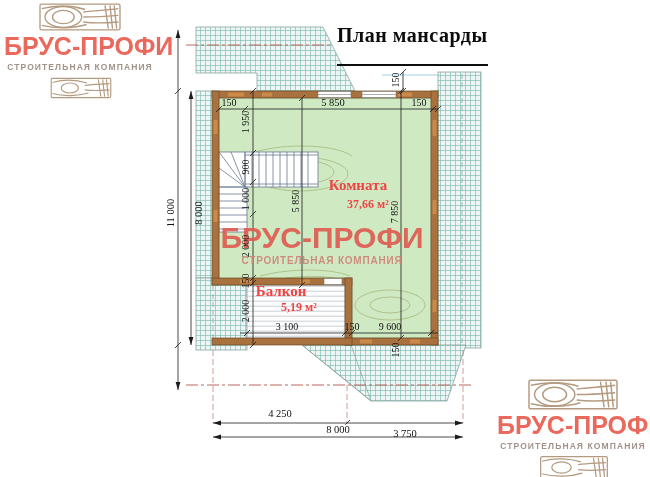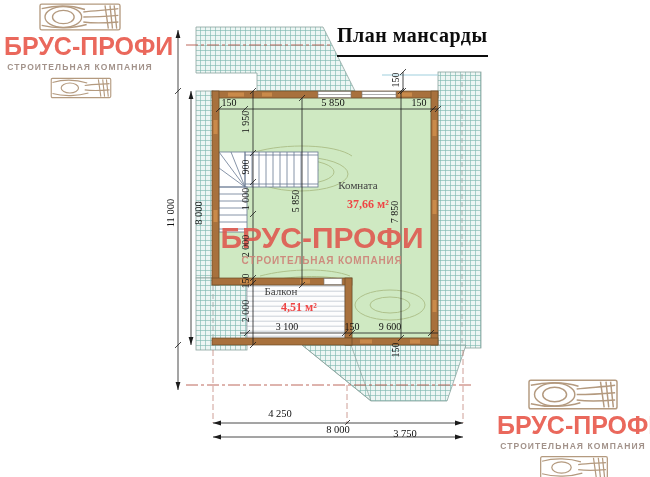--- a/index.html
+++ b/index.html
@@ -12,33 +12,33 @@
   .logo-name{font-family:"Liberation Sans",sans-serif;font-weight:700;font-size:25px;
              color:#ea685c;letter-spacing:0;line-height:1;white-space:nowrap;}
   .logo-tag{font-family:"Liberation Sans",sans-serif;font-weight:700;font-size:8.5px;
             color:#a2928a;letter-spacing:1.1px;margin-top:3px;white-space:nowrap;}
   .wood{display:block;margin:0 auto 2px auto;}
   .wood2{margin-top:4px;margin-left:46px;}
   .logo-br .wood2{margin-left:40px;}
 
   
   .title{position:absolute;left:337px;top:24px;font-size:20px;font-weight:700;color:#0d0d0d;
-         border-bottom:2px solid #0d0d0d;padding-bottom:8px;letter-spacing:.5px;white-space:nowrap;}
+         border-bottom:2px solid #0d0d0d;padding-bottom:17px;letter-spacing:.5px;white-space:nowrap;}
 
   
   .watermark{position:absolute;left:322px;top:244px;transform:translate(-50%,-50%);
              text-align:center;opacity:.9;pointer-events:none;}
   .wm-name{font-family:"Liberation Sans",sans-serif;font-weight:700;font-size:30px;
            color:#df5a50;line-height:1;white-space:nowrap;}
   .wm-tag{font-family:"Liberation Sans",sans-serif;font-weight:700;font-size:10px;
           color:#cd8277;letter-spacing:.8px;margin-top:2px;white-space:nowrap;}
 
   
-  .room-label{position:absolute;transform:translate(-50%,-50%);font-weight:400;color:#404040;
-              font-size:11px;white-space:nowrap;}
+  .room-label{position:absolute;transform:translate(-50%,-50%);font-weight:700;color:#ef4444;
+              font-size:15px;white-space:nowrap;}
   .room-area{position:absolute;transform:translate(-50%,-50%);font-weight:700;color:#ef4444;
              font-size:12px;white-space:nowrap;}
 
   
   .dim{position:absolute;transform:translate(-50%,-50%);font-size:10px;line-height:1;
        color:#101010;white-space:nowrap;}
   .dim.v{transform:translate(-50%,-50%) rotate(-90deg);}
   .dim.big{font-size:10.5px;}
   .dim.bg{background:#fff;padding:0 3px;}
 </style>
@@ -215,21 +215,21 @@
   <div class="title">План мансарды</div>
 
   <div class="watermark">
     <div class="wm-name">БРУС-ПРОФИ</div>
     <div class="wm-tag">СТРОИТЕЛЬНАЯ КОМПАНИЯ</div>
   </div>
 
   <div class="room-label" style="left:358px;top:185px;">Комната</div>
   <div class="room-area" style="left:368px;top:204px;">37,66 м²</div>
   <div class="room-label" style="left:281px;top:291px;text-align:right;">Балкон</div>
-  <div class="room-area" style="left:299px;top:307px;">4,51 м²</div>
+  <div class="room-area" style="left:299px;top:307px;">5,19 м²</div>
 
   <div class="dim" style="left:229px;top:103px;">150</div>
   <div class="dim big" style="left:333px;top:103px;">5 850</div>
   <div class="dim" style="left:419px;top:103px;">150</div>
   <div class="dim v" style="left:396px;top:80px;">150</div>
 
   <div class="dim v big" style="left:171px;top:213px;">11 000</div>
   <div class="dim v big" style="left:199px;top:213px;">8 000</div>
 
   <div class="dim v" style="left:246px;top:122px;">1 950</div>

